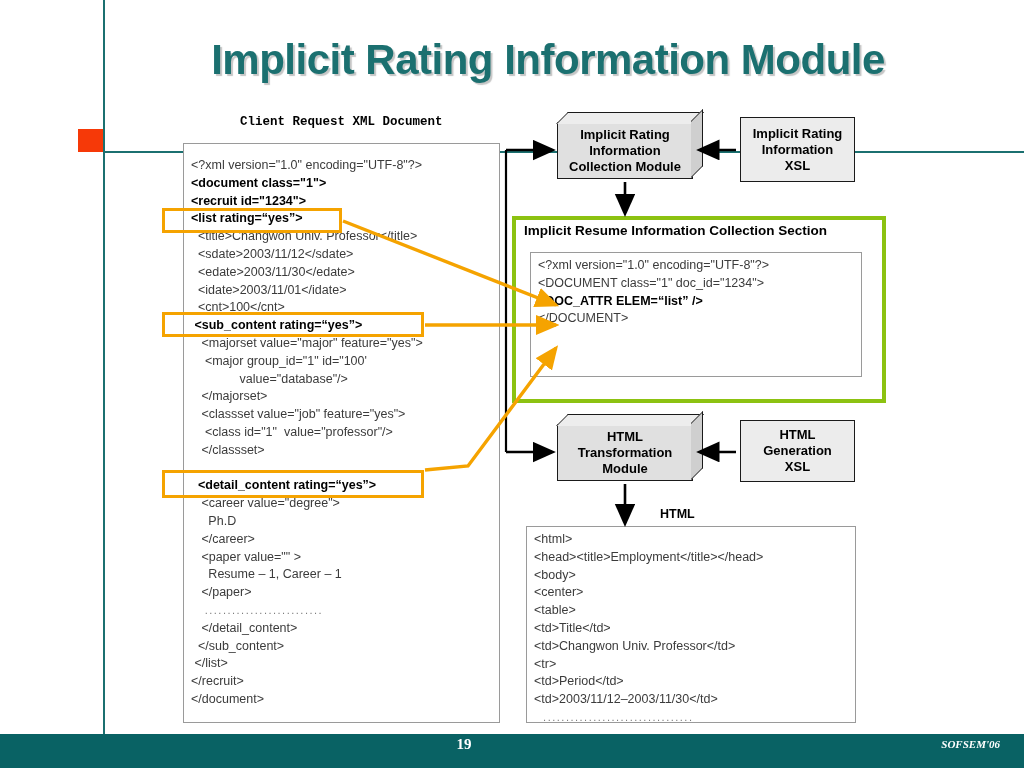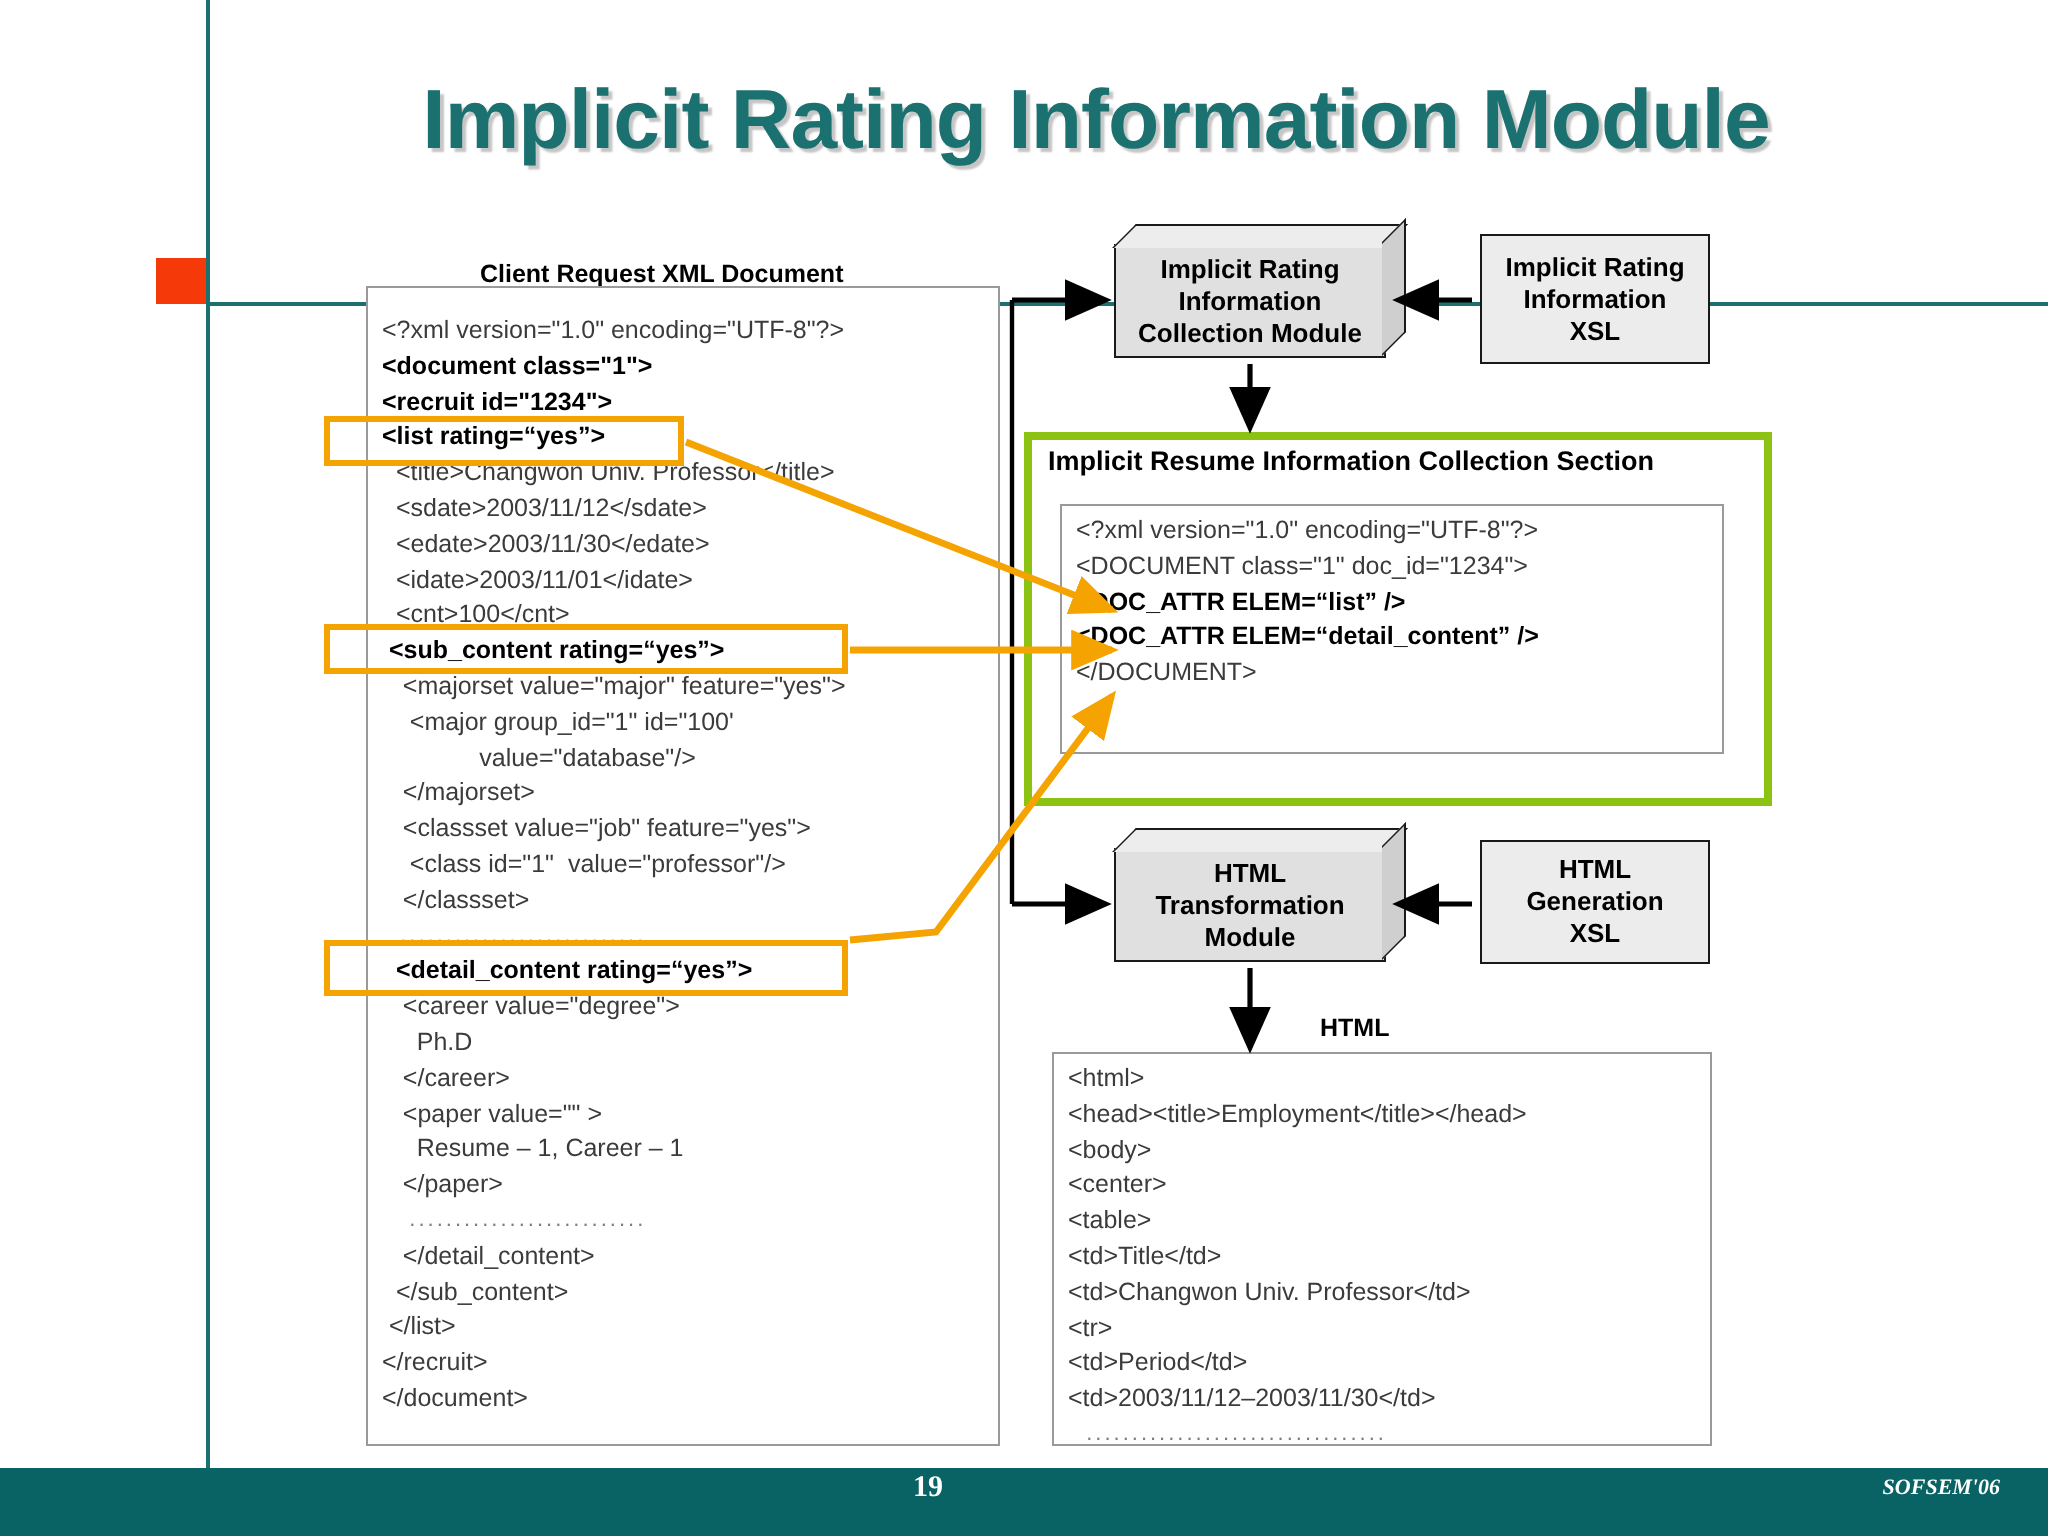--- a/index.html
+++ b/index.html
@@ -200,21 +200,21 @@
 </style>
 </head>
 <body>
 
 <div class="vrule"></div>
 <div class="hrule"></div>
 <div class="redsq"></div>
 
 <div class="title">Implicit Rating Information Module</div>
 
-<div class="lbl" style="left:240px; top:130px;">Client Request XML Document</div>
+<div class="lbl" style="left:240px; top:115px;font-family:Liberation Mono, monospace;">Client Request XML Document</div>
 
 <div class="panel" style="left:183px; top:143px; width:317px; height:580px;"></div>
 
 <div class="code" id="client-xml-code" style="left:191px; top:157px; width:305px;"><div>&lt;?xml version="1.0" encoding="UTF-8"?&gt;</div><div class="b">&lt;document class="1"&gt;</div><div class="b">&lt;recruit id="1234"&gt;</div><div class="b">&lt;list rating=“yes”&gt;</div><div>  &lt;title&gt;Changwon Univ. Professor&lt;/title&gt;</div><div>  &lt;sdate&gt;2003/11/12&lt;/sdate&gt;</div><div>  &lt;edate&gt;2003/11/30&lt;/edate&gt;</div><div>  &lt;idate&gt;2003/11/01&lt;/idate&gt;</div><div>  &lt;cnt&gt;100&lt;/cnt&gt;</div><div class="b"> &lt;sub_content rating=“yes”&gt;</div><div>   &lt;majorset value="major" feature="yes"&gt;</div><div>    &lt;major group_id="1" id="100'</div><div>              value="database"/&gt;</div><div>   &lt;/majorset&gt;</div><div>   &lt;classset value="job" feature="yes"&gt;</div><div>    &lt;class id="1"  value="professor"/&gt;</div><div>   &lt;/classset&gt;</div><div class="dots">  ...........................</div><div class="b">  &lt;detail_content rating=“yes”&gt;</div><div>   &lt;career value="degree"&gt;</div><div>     Ph.D</div><div>   &lt;/career&gt;</div><div>   &lt;paper value="" &gt;</div><div>     Resume – 1, Career – 1</div><div>   &lt;/paper&gt;</div><div class="dots">   ..........................</div><div>   &lt;/detail_content&gt;</div><div>  &lt;/sub_content&gt;</div><div> &lt;/list&gt;</div><div>&lt;/recruit&gt;</div><div>&lt;/document&gt;</div></div>
 
 <div class="callout" style="left:162px; top:208px;  width:180px; height:25px;"></div>
 <div class="callout" style="left:162px; top:312px;  width:262px; height:25px;"></div>
 <div class="callout" style="left:162px; top:470px;  width:262px; height:28px;"></div>
 
 <div class="box3d" style="left:557px; top:122px; width:136px; height:57px;">
@@ -244,21 +244,21 @@
 Generation
 XSL</span>
 </div>
 
 <div class="greenbox" style="left:512px; top:216px; width:374px; height:187px;"></div>
 
 <div class="greenbox-title" style="left:524px; top:223px;">Implicit Resume Information Collection Section</div>
 
 <div class="panel" style="left:530px; top:252px; width:332px; height:125px;"></div>
 
-<div class="code" id="collection-code" style="left:538px; top:257px; width:320px;"><div>&lt;?xml version="1.0" encoding="UTF-8"?&gt;</div><div>&lt;DOCUMENT class="1" doc_id="1234"&gt;</div><div class="b">&lt;DOC_ATTR ELEM=“list” /&gt;</div><div class="b">&lt;DOC_ATTR ELEM=“detail_content” /&gt;</div><div>&lt;/DOCUMENT&gt;</div></div>
+<div class="code" id="collection-code" style="left:538px; top:257px; width:320px;"><div>&lt;?xml version="1.0" encoding="UTF-8"?&gt;</div><div>&lt;DOCUMENT class="1" doc_id="1234"&gt;</div><div class="b">&lt;DOC_ATTR ELEM=“list” /&gt;</div><div>&lt;/DOCUMENT&gt;</div></div>
 
 <div class="lbl" style="left:660px; top:507px;">HTML</div>
 
 <div class="panel" style="left:526px; top:526px; width:330px; height:197px;"></div>
 
 <div class="code" id="html-code" style="left:534px; top:531px; width:318px;"><div>&lt;html&gt;</div><div>&lt;head&gt;&lt;title&gt;Employment&lt;/title&gt;&lt;/head&gt;</div><div>&lt;body&gt;</div><div>&lt;center&gt;</div><div>&lt;table&gt;</div><div>&lt;td&gt;Title&lt;/td&gt;</div><div>&lt;td&gt;Changwon Univ. Professor&lt;/td&gt;</div><div>&lt;tr&gt;</div><div>&lt;td&gt;Period&lt;/td&gt;</div><div>&lt;td&gt;2003/11/12–2003/11/30&lt;/td&gt;</div><div class="dots">  .................................</div></div>
 
 <svg class="overlay" viewBox="0 0 1024 768">
   <defs>
     <marker id="ablk" markerWidth="9" markerHeight="9" refX="7.5" refY="4" orient="auto" markerUnits="strokeWidth">

